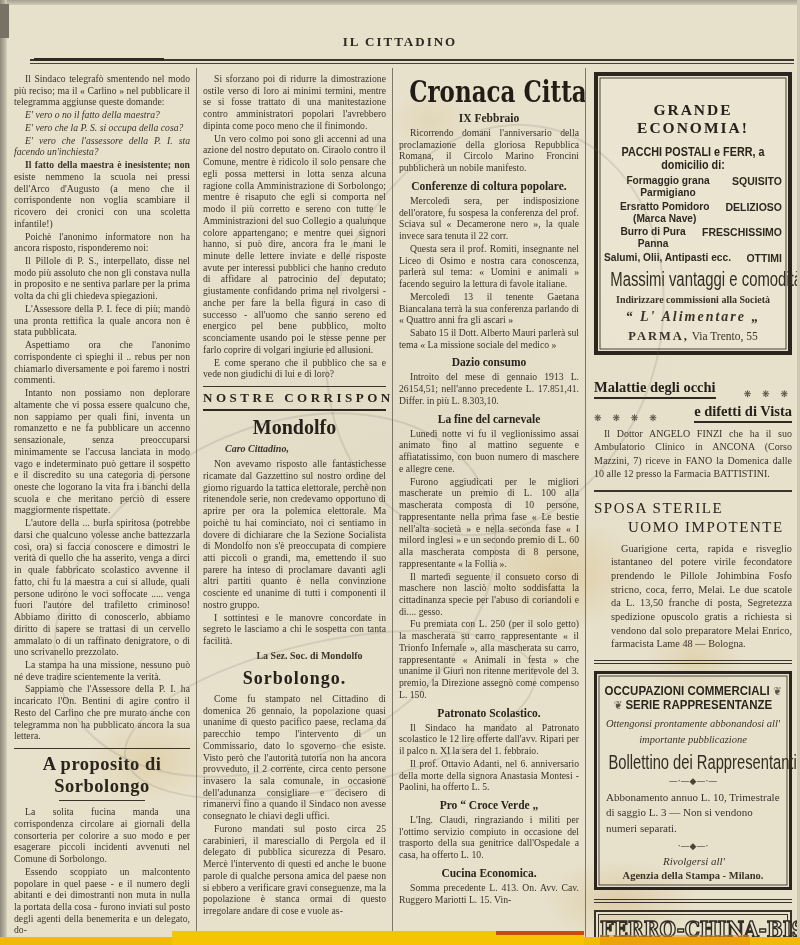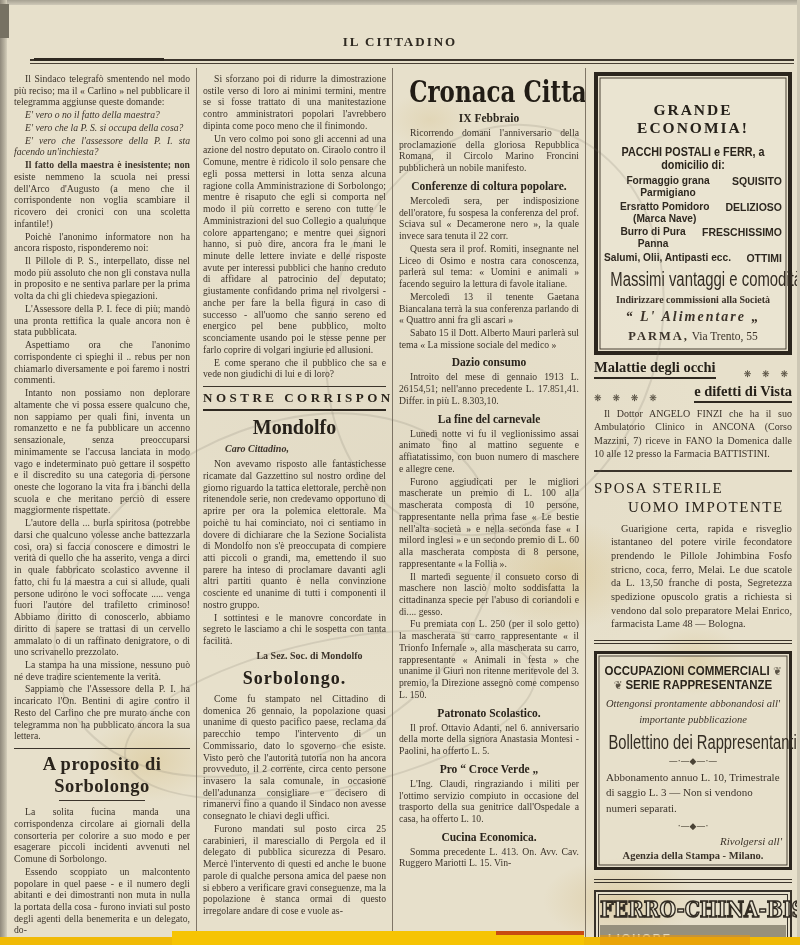--- a/index.html
+++ b/index.html
@@ -71,21 +71,21 @@
   .prod { display:flex; justify-content:space-between; font-family:"Liberation Sans", sans-serif;
     font-weight:bold; font-size:10.2px; margin:3.5px 0; transform:scaleY(1.12); color:#2e2820; }
   .prod .q { font-size:10.5px; }
   .ad1-slogan { font-family:"Liberation Sans", sans-serif; font-weight:normal; font-size:16px;
     margin:7px 0 5px 0; transform:scale(.93,1.25); color:#332c23; white-space:nowrap; }
   .ad1-note { font-size:10px; font-weight:bold; margin-bottom:4px; }
   .ad1-brand { font-size:14px; font-weight:bold; font-style:italic; letter-spacing:2px; margin-bottom:4px; }
   .ad1-city { font-size:11.5px; }
   .ad1-city .city { font-weight:bold; letter-spacing:2px; font-size:12.5px; }
 
-  .finzi { margin-top:4px; }
+  .finzi { margin-top:24px; }
   .finzi-row { display:flex; justify-content:space-between; align-items:flex-end; margin-bottom:4px; }
   .finzi-title { font-weight:bold; font-size:14.5px; border-bottom:2px solid #2f2921;
     padding-bottom:1px; color:#26211a; }
   .stars { font-family:"DejaVu Sans", sans-serif; font-size:9px; color:#4a4336; letter-spacing:4px; }
   .finzi-body { font-size:10px; line-height:1.35; text-align:justify; text-indent:10px; margin-top:4px; }
   .rule-med { border-top:2px solid #3b342b; margin:9px 0 8px 0; }
 
   .sposa-l1 { font-size:15px; letter-spacing:1.5px; color:#2a241c; }
   .sposa-l2 { font-size:15px; letter-spacing:1.5px; margin:2px 0 6px 34px; color:#2a241c; }
   .sposa-body { font-size:10.3px; line-height:1.33; text-align:justify; text-indent:10px;margin-left:17px; }
@@ -94,21 +94,21 @@
   .ad2 { border:3px solid #2b251d; box-shadow:inset 0 0 0 1.5px #e7e0cb, inset 0 0 0 2.5px #4a4336;
     padding:8px 7px 6px 7px; text-align:center; }
   .ad2-h { font-family:"Liberation Sans", sans-serif; font-weight:bold; font-size:11.5px;
     transform:scaleY(1.15); color:#2a241c; margin:2px 0; white-space:nowrap; }
   .flourish { font-family:"DejaVu Sans", sans-serif; color:#5a5244; font-size:10px; }
   .ad2-intro { font-style:italic; font-size:10.5px; line-height:1.5; margin:6px 0 5px 0; }
   .ad2-title { font-family:"Liberation Sans", sans-serif; font-size:15.5px; margin:6px 0 4px 0;
     transform:scale(.95,1.3); color:#332c23; white-space:nowrap; }
   .ad2-div { color:#4a4336; font-size:9px; margin:4px 0; font-family:"DejaVu Sans", sans-serif; }
   .ad2-terms { font-size:11px; line-height:1.45; text-align:left; margin:4px 2px; }
-  .ad2-contact-label { font-style:italic; font-size:11px; text-align:right; margin:4px 0 3px 2px; }
+  .ad2-contact-label { font-style:italic; font-size:11px; text-align:center; margin:4px 0 3px 2px; }
   .ad2-contact { font-weight:bold; font-size:10.5px; }
 
   .bisleri-wrap { margin-top:8px; }
   .bisleri { border:2px solid #38322a; box-shadow:inset 0 0 0 2px #e7e0cb, inset 0 0 0 3px #38322a;
     padding:6px 4px 0 4px; }
   .bisleri-brand { text-align:center; font-family:"DejaVu Serif", serif; font-weight:bold;
     font-size:19px; letter-spacing:0px; color:#e9e3d0; -webkit-text-stroke:1.3px #332d24;
     text-shadow:0 0 1px #332d24; white-space:nowrap; transform:scaleY(1.15); }
   .bisleri-box { position:relative; margin-top:5px; height:58px; background:#96907d; overflow:hidden; }
   .bisleri-product { position:absolute; left:8px; top:7px; font-family:"Liberation Sans", sans-serif;
@@ -191,20 +191,21 @@
       <p class="body">Mercoledì 13 il tenente Gaetana Biancalana terrà la sua conferenza parlando di « Quattro anni fra gli ascari »</p>
       <p class="body">Sabato 15 il Dott. Alberto Mauri parlerà sul tema « La missione sociale del medico »</p>
       <div class="sub-head">Dazio consumo</div>
       <p class="body">Introito del mese di gennaio 1913 L. 26154,51; nell'anno precedente L. 17.851,41. Differ. in più L. 8.303,10.</p>
       <div class="sub-head">La fine del carnevale</div>
       <p class="body">Lunedì notte vi fu il veglionissimo assai animato fino al mattino seguente e affiatatissimo, con buon numero di maschere e allegre cene.</p>
       <p class="body">Furono aggiudicati per le migliori mascherate un premio di L. 100 alla mascherata composta di 10 persone, rappresentante nella prima fase « Le bestie nell'alta società » e nella seconda fase « I milord inglesi » e un secondo premio di L. 60 alla mascherata composta di 8 persone, rappresentante « la Follia ».</p>
       <p class="body">Il martedì seguente il consueto corso di maschere non lasciò molto soddisfatta la cittadinanza specie per l'abuso di coriandoli e di.... gesso.</p>
       <p class="body">Fu premiata con L. 250 (per il solo getto) la mascherata su carro rappresentante « il Trionfo Infernale », alla mascherata su carro, rappresentante « Animali in festa » che unanime il Giurì non ritenne meritevole del 3. premio, la Direzione assegnò come compenso L. 150.</p>
       <div class="sub-head">Patronato Scolastico.</div>
+      <p class="body">Il Sindaco ha mandato al Patronato scolastico le 12 lire offerte dall'avv. Ripari per il palco n. XI la sera del 1. febbraio.</p>
       <p class="body">Il prof. Ottavio Adanti, nel 6. anniversario della morte della signora Anastasia Montesi - Paolini, ha offerto L. 5.</p>
       <div class="sub-head">Pro “ Croce Verde „</div>
       <p class="body">L'Ing. Claudi, ringraziando i militi per l'ottimo servizio compiuto in occasione del trasporto della sua genitrice dall'Ospedale a casa, ha offerto L. 10.</p>
       <div class="sub-head">Cucina Economica.</div>
       <p class="body">Somma precedente L. 413. On. Avv. Cav. Ruggero Mariotti L. 15. Vin-</p>
     </div>
 
     <div class="col col4">
       <div class="ad1">
         <div class="ad1-title">GRANDE ECONOMIA!</div>

